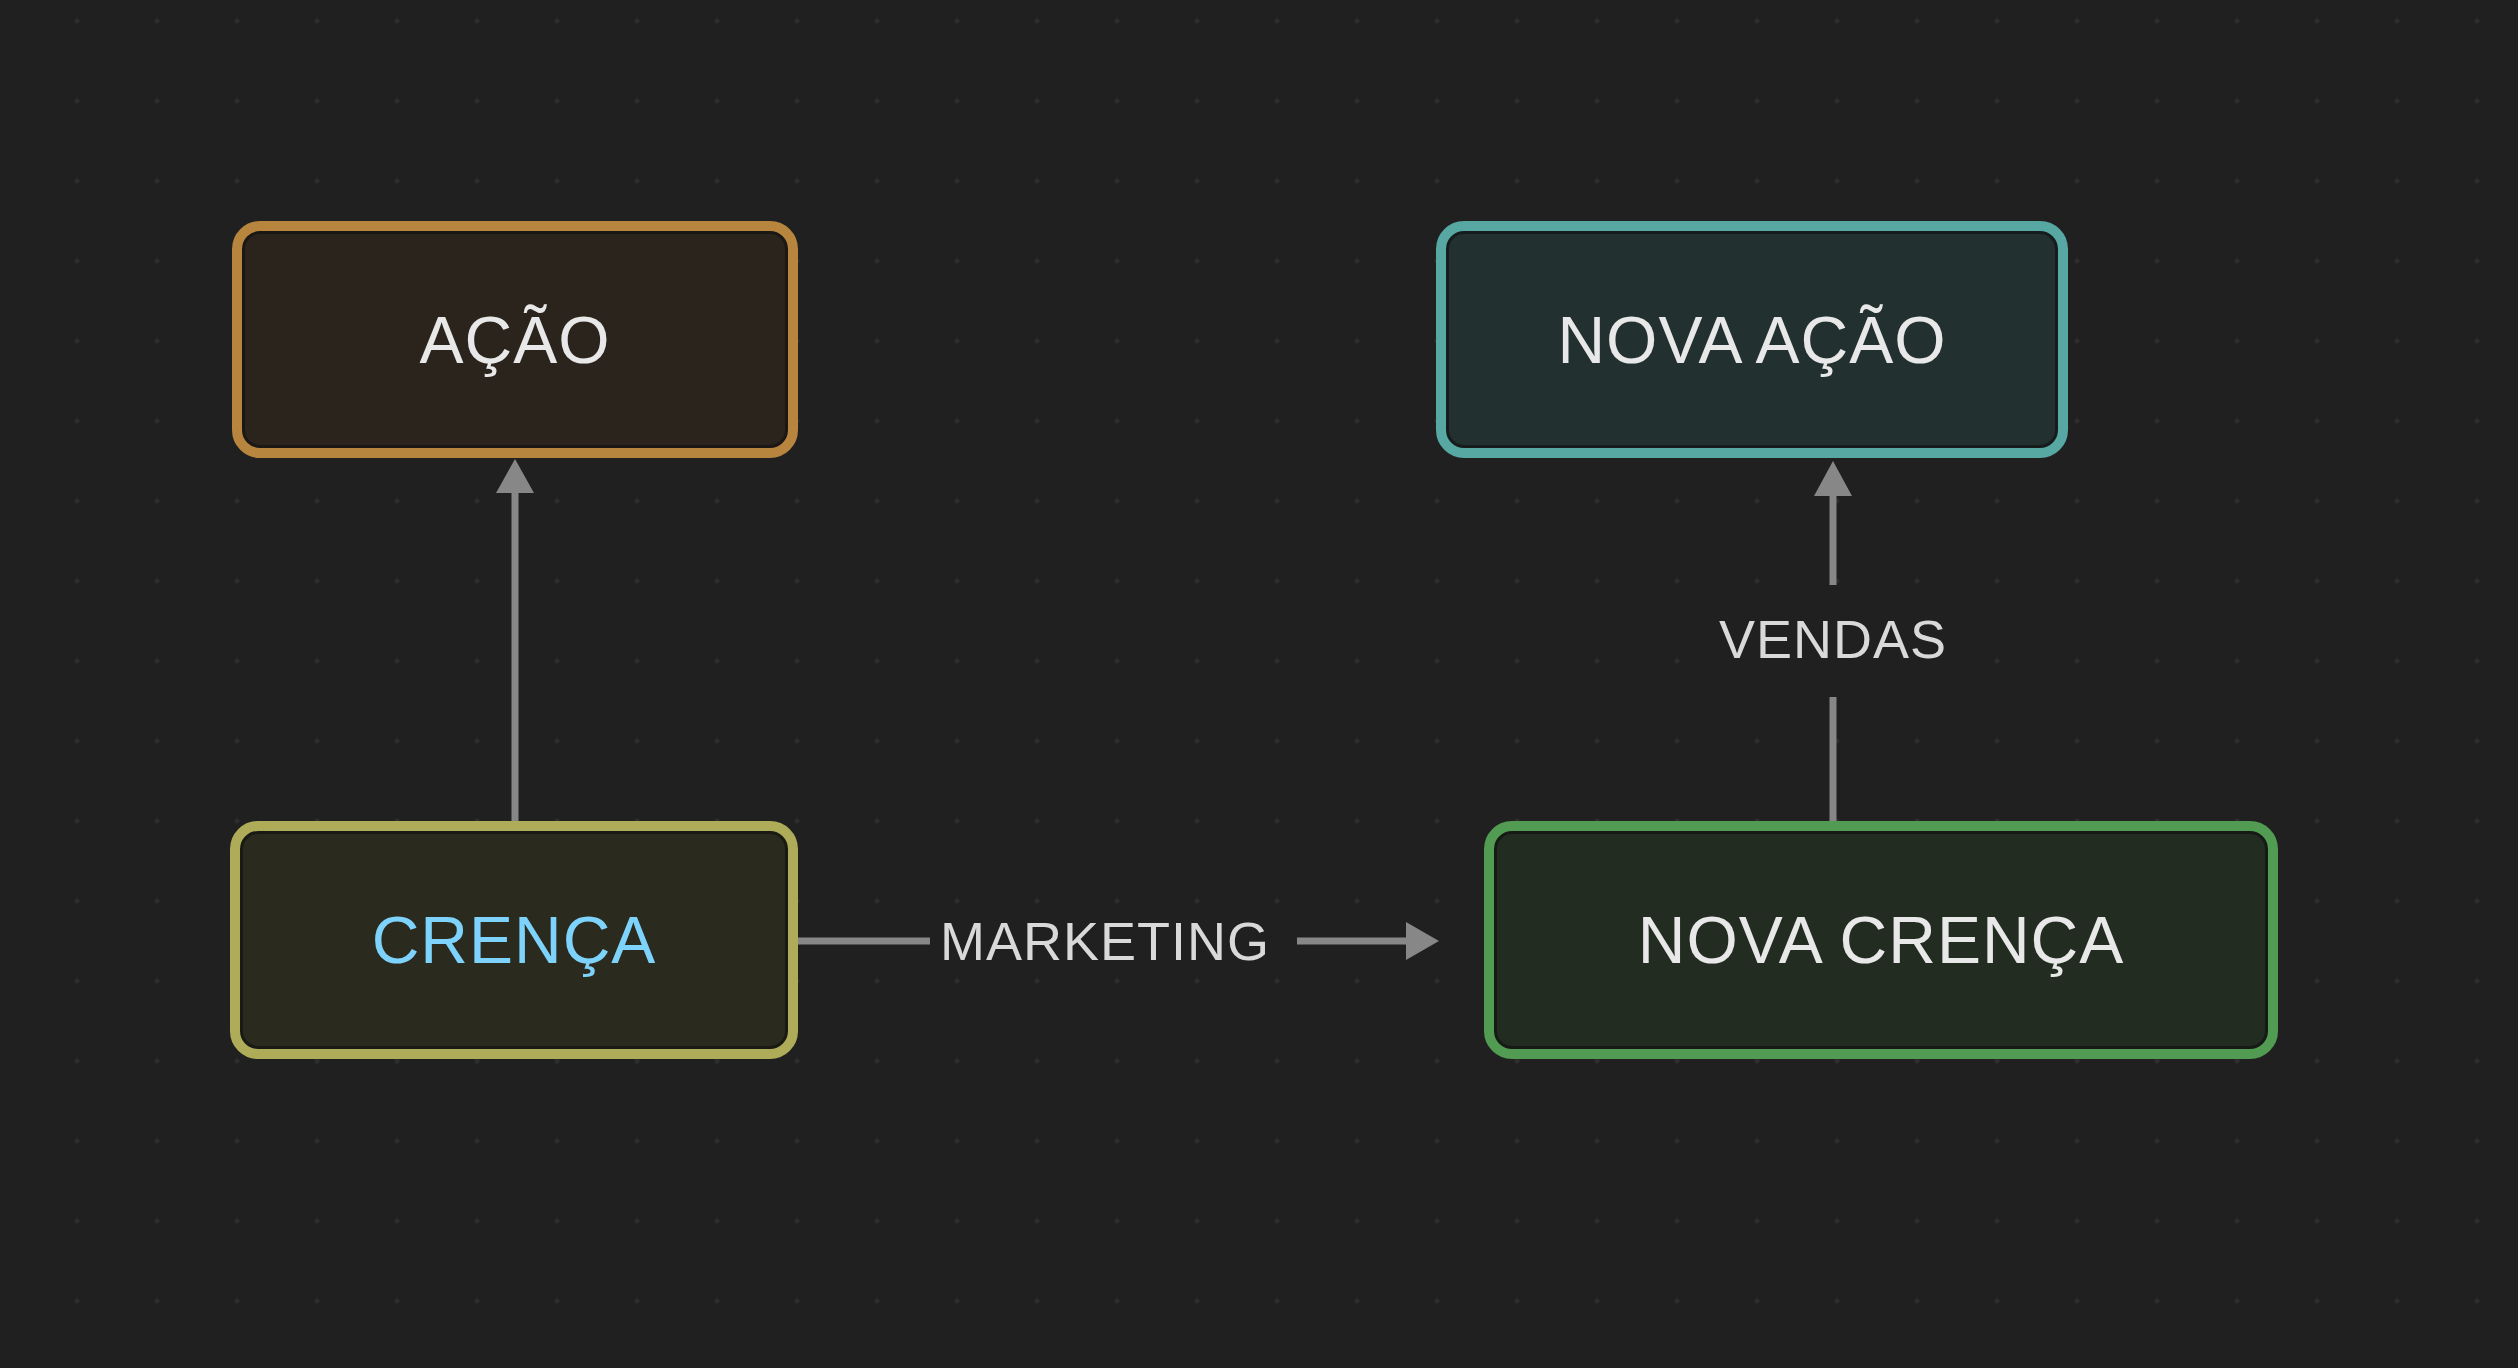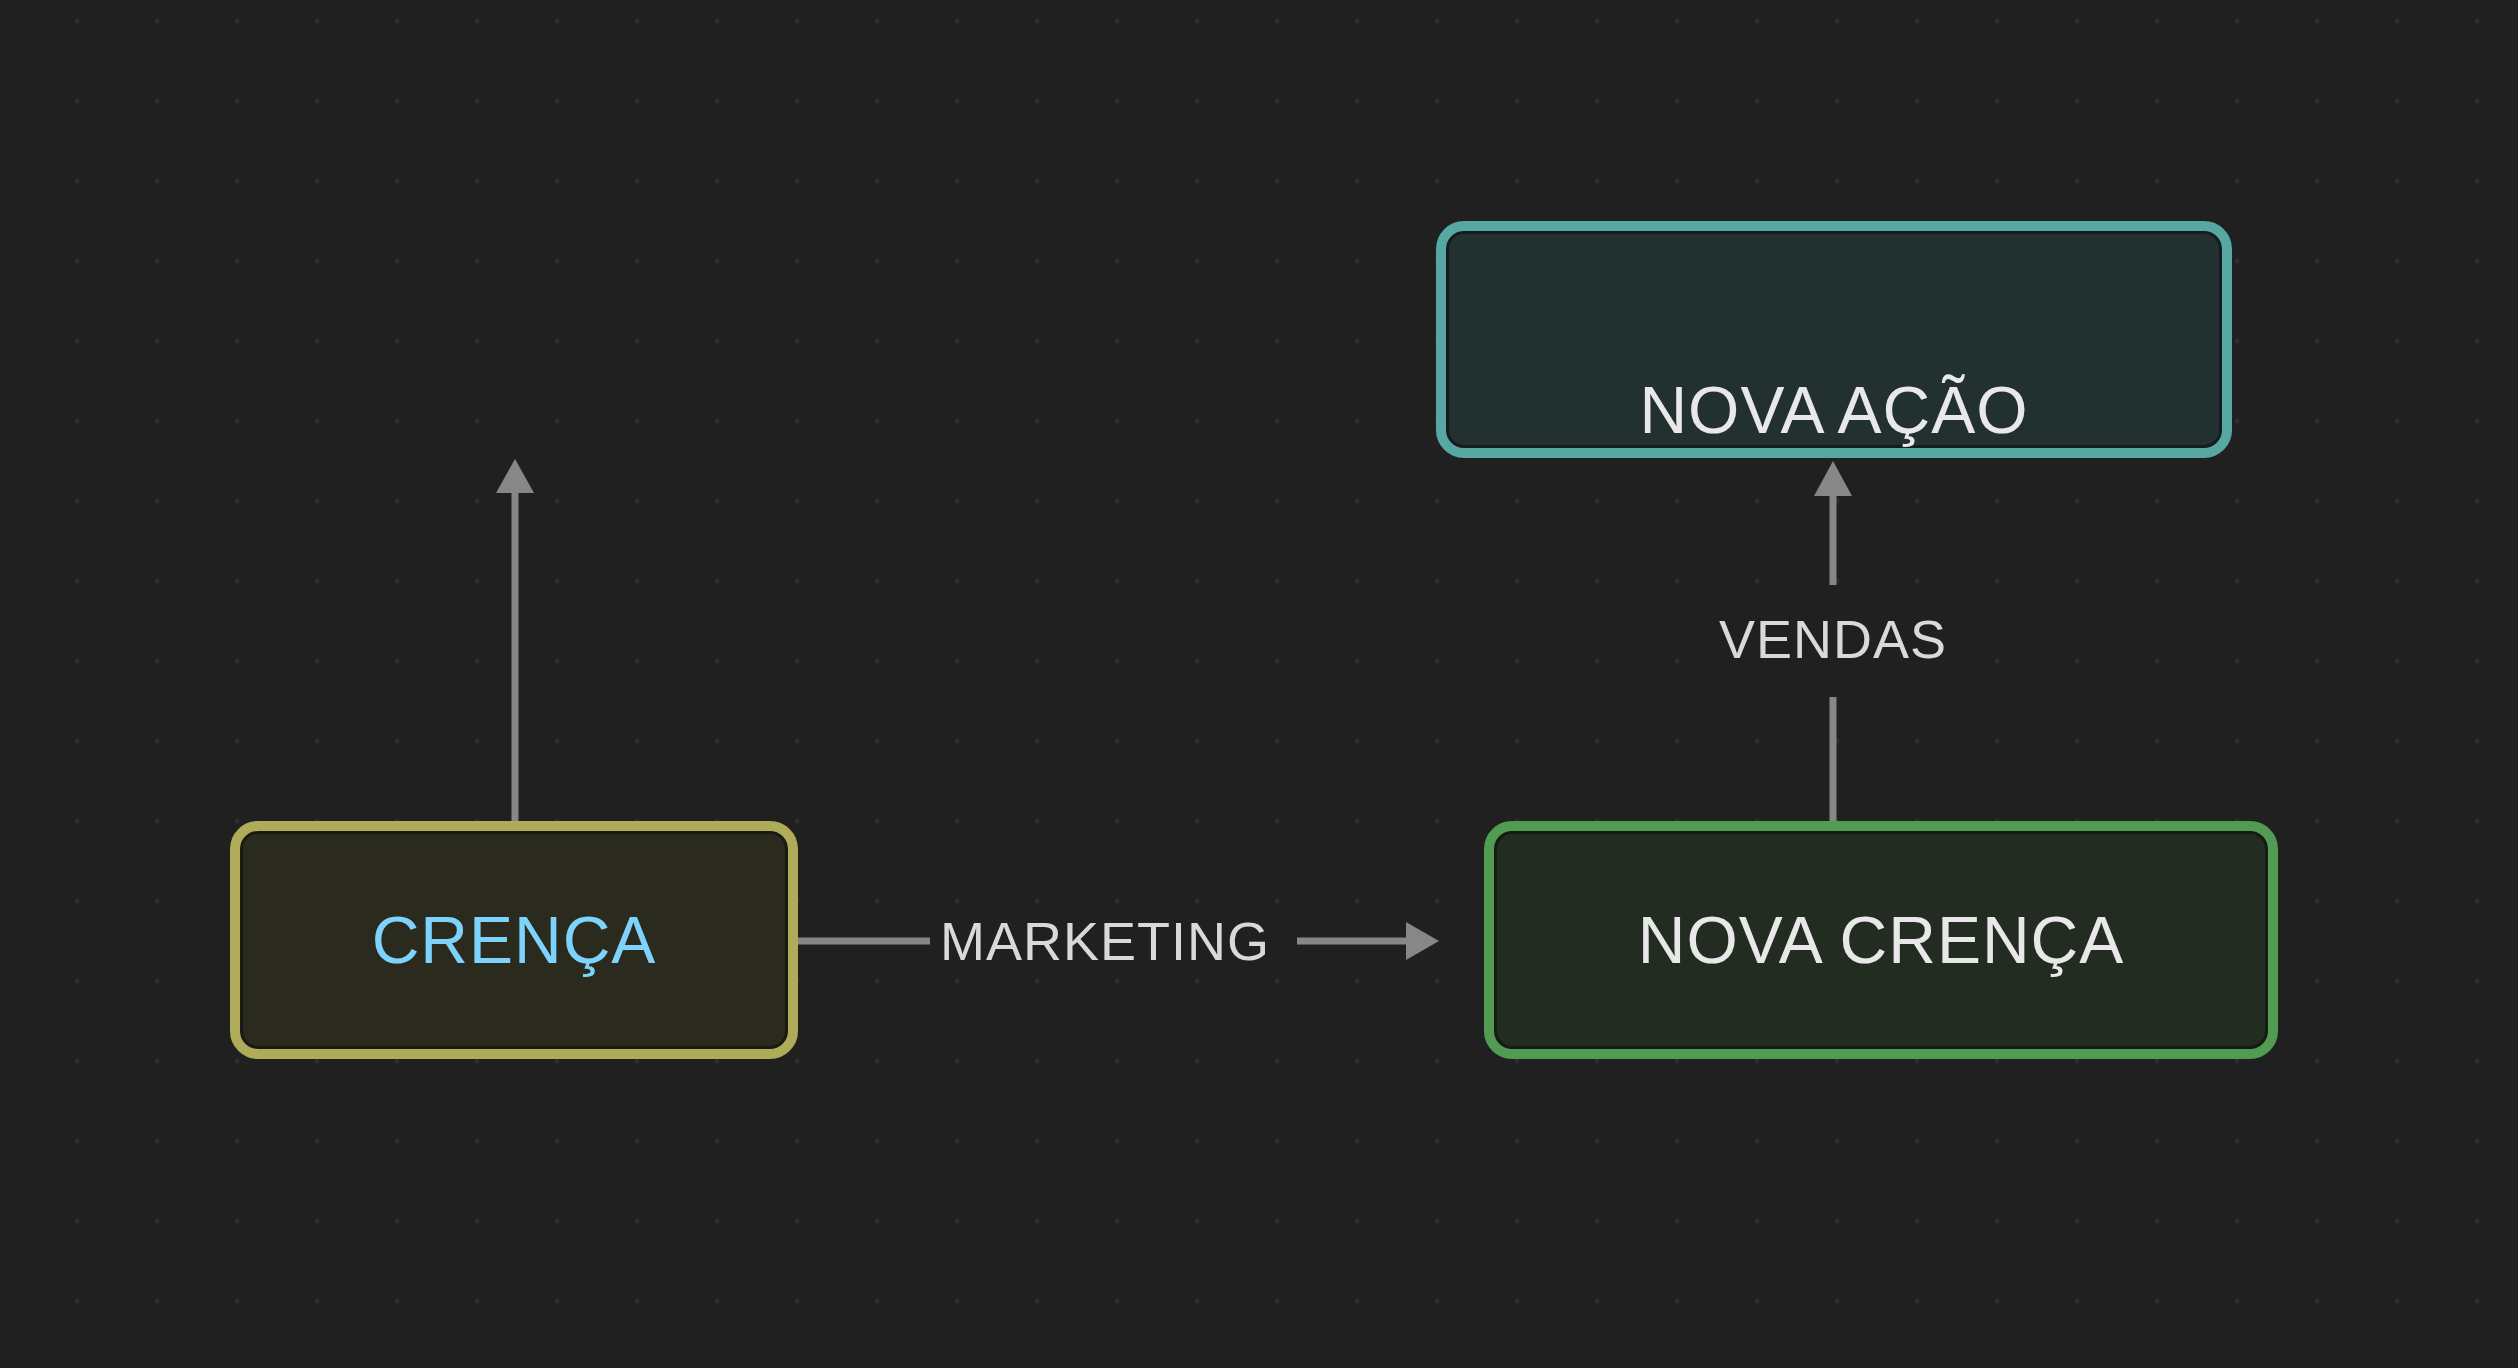--- a/index.html
+++ b/index.html
@@ -42,21 +42,21 @@
     justify-content: center;
   }
   .node-label {
     font-size: 66px;
     font-weight: 400;
     letter-spacing: 1px;
     white-space: nowrap;
   }
 
   #node-acao        { left: 232px;  top: 221px; width: 566px; height: 237px; }
-  #node-nova-acao   { left: 1436px; top: 221px; width: 796px; height: 237px; align-items: flex-end; }
+  #node-nova-acao   { left: 1436px; top: 221px; width: 632px; height: 237px; }
   #node-crenca      { left: 230px;  top: 821px; width: 568px; height: 238px; }
   #node-nova-crenca { left: 1436px; top: 821px; width: 794px; height: 238px; margin-left: 48px; }
 
   .edge-label {
     position: absolute;
     transform: translate(-50%, -50%);
     font-size: 54px;
     font-weight: 400;
     letter-spacing: 1px;
     white-space: nowrap;
@@ -77,20 +77,23 @@
 
     <line class="edge-line" x1="798" y1="941" x2="942" y2="941" style="stroke: rgb(135, 135, 135);"></line>
     <line class="edge-line" x1="1297" y1="941" x2="1407" y2="941" style="stroke: rgb(135, 135, 135);"></line>
     <polygon points="1406,922 1406,960 1439,941" style="fill: rgb(135, 135, 135);"></polygon>
 
     <line class="edge-line" x1="1833" y1="821" x2="1833" y2="697" style="stroke: rgb(135, 135, 135);"></line>
     <line class="edge-line" x1="1833" y1="585" x2="1833" y2="495" style="stroke: rgb(135, 135, 135);"></line>
     <polygon points="1814,496 1852,496 1833,461" style="fill: rgb(135, 135, 135);"></polygon>
   </svg>
 
+  <div class="node" id="node-acao" style="border-color: rgb(184, 133, 63); background-color: rgb(43, 36, 29);">
+    <span class="node-label" style="color: rgb(232, 232, 232);">AÇÃO</span>
+  </div>
 
   <div class="node" id="node-nova-acao" style="border-color: rgb(87, 167, 163); background-color: rgb(34, 48, 48);">
     <span class="node-label" style="color: rgb(232, 232, 232);">NOVA AÇÃO</span>
   </div>
 
   <div class="node" id="node-crenca" style="border-color: rgb(174, 172, 89); background-color: rgb(43, 42, 30);">
     <span class="node-label" style="color: #7dd3fc;">CRENÇA</span>
   </div>
 
   <div class="node" id="node-nova-crenca" style="border-color: rgb(82, 155, 83); background-color: rgb(35, 44, 33);">

